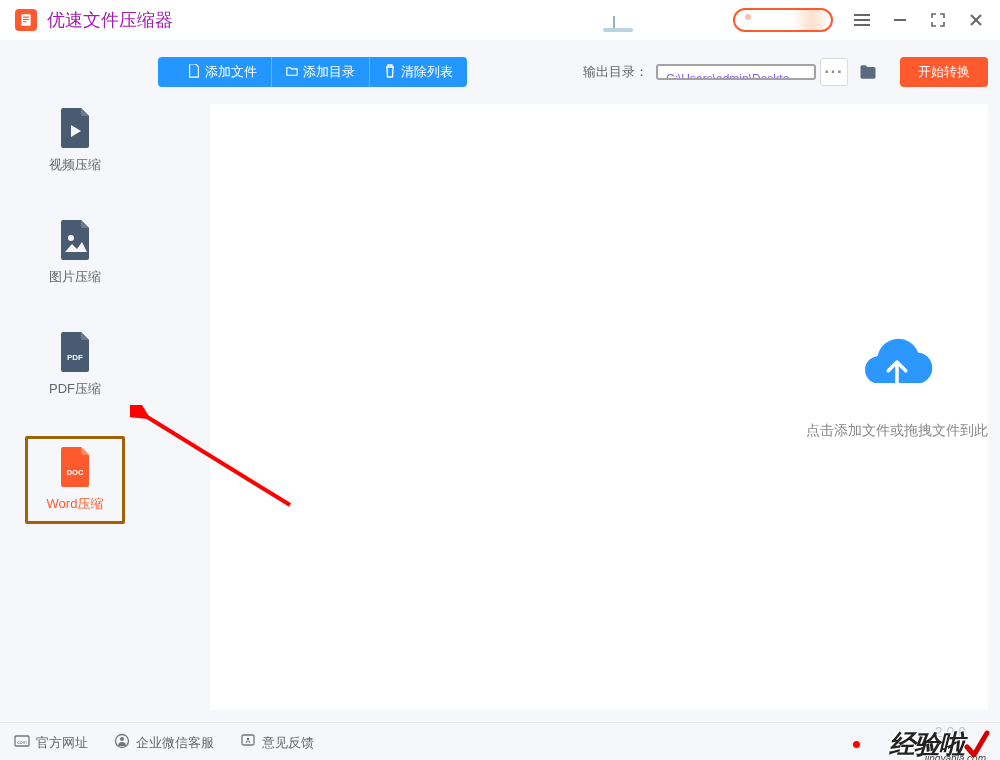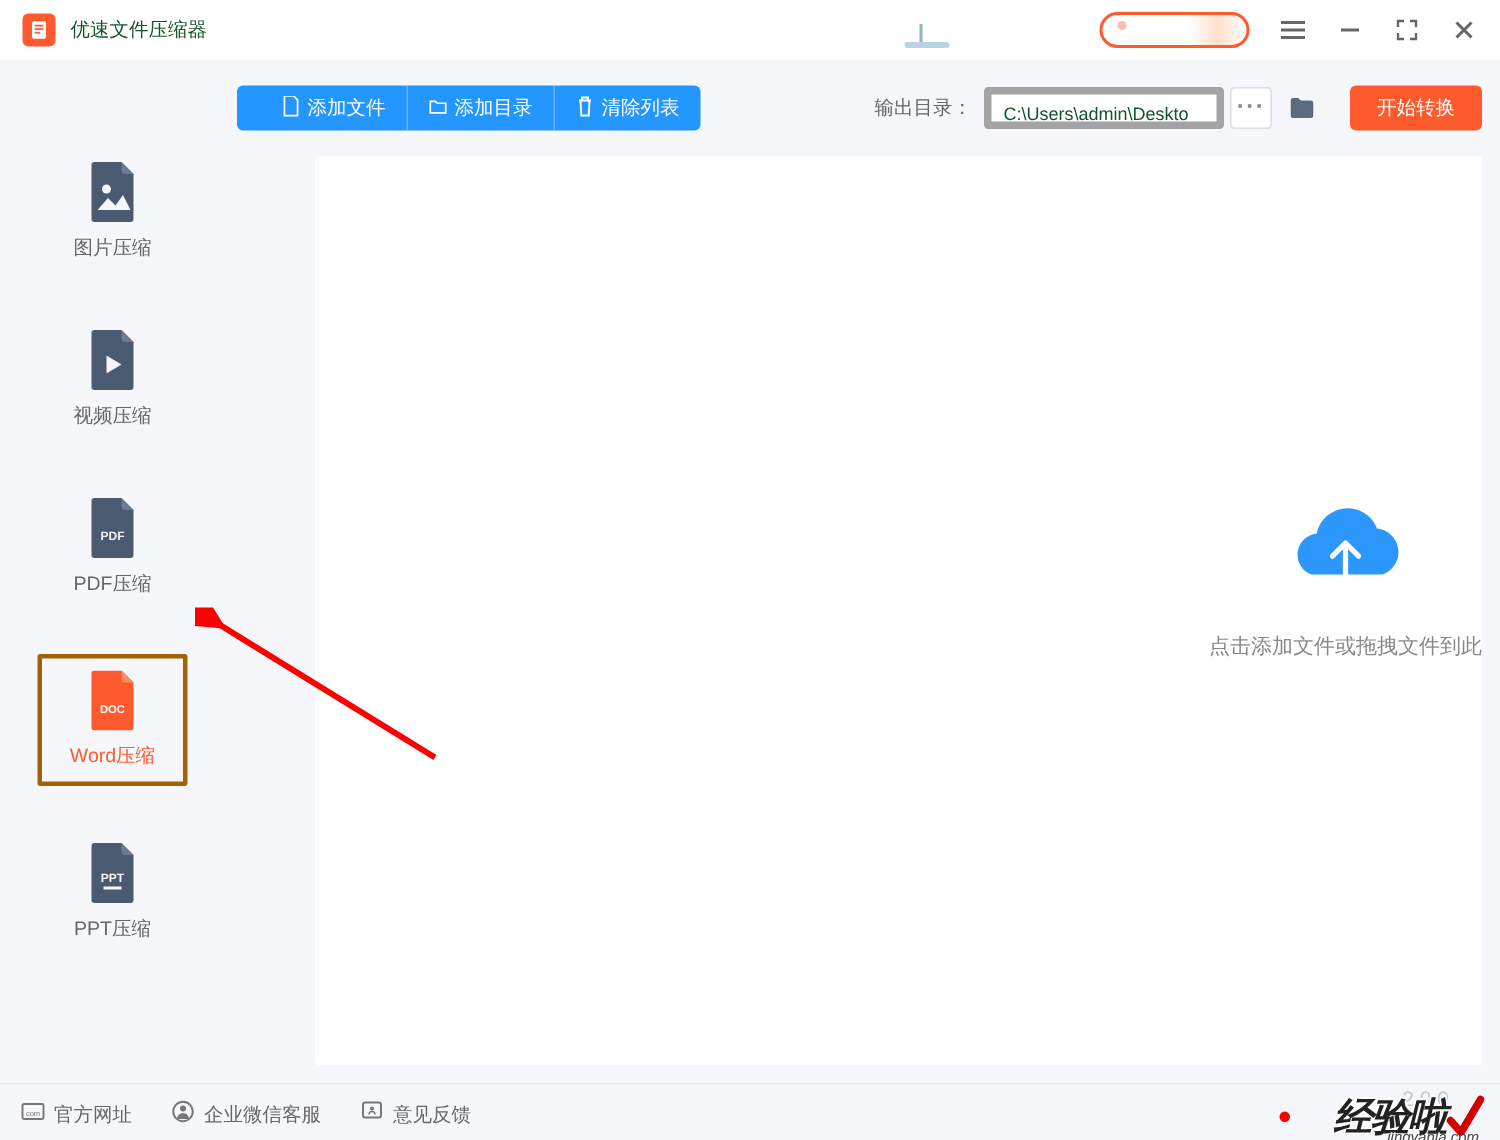--- a/index.html
+++ b/index.html
@@ -2,21 +2,21 @@
 <html><head>
   <meta charset="utf-8">
   <style>
     * { margin: 0; padding: 0; box-sizing: border-box; font-family: "Microsoft YaHei", Arial, sans-serif; }
     body { width: 1000px; height: 760px; background: #fff; overflow: hidden; position: relative; }
 
     
     .title-bar { height: 40px; display: flex; align-items: center; padding: 0 15px; background: #fff; }
     .app-logo { width: 22px; height: 22px; background: #ff5a2e; border-radius: 4px; display:flex; align-items:center; justify-content:center; margin-right: 10px; }
     .app-logo svg { width: 14px; height: 14px; }
-    .app-title { font-size: 13px; color: #14532d; }
+    .app-title { font-size: 18px; color: #a21caf; }
     .title-spacer { flex: 1; }
     .title-deco { width: 30px; height: 24px; margin-right: 100px; position:relative; }
     .title-deco::before { content:''; position:absolute; bottom:0; left:10px; width:2px; height:16px; background:#8fb5c5; }
     .title-deco::after { content:''; position:absolute; bottom:0; left:0; width:30px; height:4px; background:#b8d4de; border-radius:2px; }
     .title-blob { width: 100px; height: 24px; border:2px solid #ff5a2e; border-radius: 12px; margin-right: 20px; background: linear-gradient(90deg, #fff 60%, #ffe0cc 80%, #fff 100%); position:relative; }
     .title-blob::after { content:''; position:absolute; left:10px; top:4px; width:6px; height:6px; border-radius:3px; background:#ff5a2e; opacity:0.4; }
     .win-controls { display:flex; align-items:center; gap: 20px; }
     .win-icon { width: 18px; height: 18px; display:flex; align-items:center; justify-content:center; color:#666; cursor:pointer; }
     .win-icon svg { width:16px; height:16px; }
 
@@ -34,21 +34,21 @@
 
     
     .content { flex:1; padding: 0 12px 0 0; display:flex; flex-direction:column; }
     .toolbar { height: 64px; display:flex; align-items:center; padding: 0 0 0 8px; }
     .tb-group { display:flex; align-items:center; background:#2396ff; border-radius:4px; height:30px; overflow:hidden;padding-left:16px; }
     .tb-btn { display:flex; align-items:center; gap:5px; padding: 0 14px; height:30px; color:#fff; font-size:13px; cursor:pointer; }
     .tb-btn + .tb-btn { border-left: 1px solid rgba(255,255,255,0.3); }
     .tb-btn svg { width:12px; height:14px; }
     .tb-spacer { flex:1; }
     .out-label { font-size:13px; color:#666; margin-right:8px; }
-    .out-path { width: 160px; height: 28px; border:5px solid #a3a3a3; border-radius:3px; background:#fff; padding: 0 8px; font-size:12px; color:#14532d; line-height:26px; overflow:hidden; white-space:nowrap; }
+    .out-path { width: 160px; height: 16px; border:2px solid #a3a3a3; border-radius:3px; background:#fff; padding: 0 8px; font-size:12px; color:#8b5cf6; line-height:26px; overflow:hidden; white-space:nowrap; }
     .dots-btn { width:28px; height:28px; display:flex; align-items:center; justify-content:center; border:1px solid #ddd; border-radius:3px; background:#fff; margin-left:4px; cursor:pointer; color:#888; font-weight:bold; letter-spacing:1px; }
     .folder-btn { width:28px; height:28px; display:flex; align-items:center; justify-content:center; margin-left:6px; cursor:pointer; }
     .folder-btn svg { width:20px; height:20px; }
     .convert-btn { margin-left: 18px; height:30px; padding: 0 18px; background:#ff5a2e; color:#fff; border:none; border-radius:4px; font-size:13px; cursor:pointer; }
 
     .drop-zone { flex:1; margin: 0 0 12px 60px; background:#fff; border-radius:2px; display:flex; flex-direction:column; align-items:flex-end; justify-content:center; position:relative; }
     .cloud-wrap { display:flex; flex-direction:column; align-items:center; gap:18px; margin-top:-40px; }
     .cloud-wrap svg { width: 90px; height: 70px; }
     .drop-hint { font-size:14px; color:#888; }
 
@@ -109,66 +109,55 @@
 </div>
 
 <div class="main">
 
   <div class="sidebar">
     <div class="sidebar-item">
       <div class="file-icon">
         <svg viewBox="0 0 32 40">
             <path d="M4 0 H22 L30 8 V38 a2 2 0 0 1 -2 2 H4 a2 2 0 0 1 -2 -2 V2 a2 2 0 0 1 2 -2 Z" fill="#4a5a70"></path>
             <path d="M22 0 L30 8 H24 a2 2 0 0 1 -2 -2 Z" fill="#6b7b91"></path>
+            <path d="M12 17 L22 23 L12 29 Z" fill="#f5f7fa"></path>
+          </svg>
+      </div>
+      <div class="sidebar-label">视频压缩</div>
+    </div>
+    <div class="sidebar-item">
+      <div class="file-icon">
+        <svg viewBox="0 0 32 40">
+            <path d="M4 0 H22 L30 8 V38 a2 2 0 0 1 -2 2 H4 a2 2 0 0 1 -2 -2 V2 a2 2 0 0 1 2 -2 Z" fill="#4a5a70"></path>
+            <path d="M22 0 L30 8 H24 a2 2 0 0 1 -2 -2 Z" fill="#6b7b91"></path>
             <circle cx="12" cy="18" r="3" fill="#f5f7fa"></circle>
             <path d="M6 32 L13 24 L18 29 L23 22 L28 32 Z" fill="#f5f7fa"></path>
           </svg>
       </div>
       <div class="sidebar-label">图片压缩</div>
-    </div>
-    <div class="sidebar-item">
-      <div class="file-icon">
-        <svg viewBox="0 0 32 40">
-            <path d="M4 0 H22 L30 8 V38 a2 2 0 0 1 -2 2 H4 a2 2 0 0 1 -2 -2 V2 a2 2 0 0 1 2 -2 Z" fill="#4a5a70"></path>
-            <path d="M22 0 L30 8 H24 a2 2 0 0 1 -2 -2 Z" fill="#6b7b91"></path>
-            <path d="M12 17 L22 23 L12 29 Z" fill="#f5f7fa"></path>
-          </svg>
-      </div>
-      <div class="sidebar-label">视频压缩</div>
     </div>
     <div class="sidebar-item">
       <div class="file-icon">
         <svg viewBox="0 0 32 40">
             <path d="M4 0 H22 L30 8 V38 a2 2 0 0 1 -2 2 H4 a2 2 0 0 1 -2 -2 V2 a2 2 0 0 1 2 -2 Z" fill="#4a5a70"></path>
             <path d="M22 0 L30 8 H24 a2 2 0 0 1 -2 -2 Z" fill="#6b7b91"></path>
             <text x="16" y="28" text-anchor="middle" font-size="8" fill="#f5f7fa" font-family="Arial" font-weight="bold">PDF</text>
           </svg>
       </div>
       <div class="sidebar-label">PDF压缩</div>
     </div>
     <div class="sidebar-item selected">
       <div class="file-icon">
         <svg viewBox="0 0 32 40">
             <path d="M4 0 H22 L30 8 V38 a2 2 0 0 1 -2 2 H4 a2 2 0 0 1 -2 -2 V2 a2 2 0 0 1 2 -2 Z" fill="#ff5a2e"></path>
             <path d="M22 0 L30 8 H24 a2 2 0 0 1 -2 -2 Z" fill="#ff8a5e"></path>
             <text x="16" y="28" text-anchor="middle" font-size="7.5" fill="#fff" font-family="Arial" font-weight="bold">DOC</text>
           </svg>
       </div>
       <div class="sidebar-label">Word压缩</div>
-    </div>
-    <div class="sidebar-item">
-      <div class="file-icon">
-        <svg viewBox="0 0 32 40">
-            <path d="M4 0 H22 L30 8 V38 a2 2 0 0 1 -2 2 H4 a2 2 0 0 1 -2 -2 V2 a2 2 0 0 1 2 -2 Z" fill="#4a5a70"></path>
-            <path d="M22 0 L30 8 H24 a2 2 0 0 1 -2 -2 Z" fill="#6b7b91"></path>
-            <text x="16" y="26" text-anchor="middle" font-size="8" fill="#f5f7fa" font-family="Arial" font-weight="bold">PPT</text>
-            <rect x="10" y="29" width="12" height="2" fill="#f5f7fa"></rect>
-          </svg>
-      </div>
-      <div class="sidebar-label">PPT压缩</div>
     </div>
   </div>
 
   <div class="content">
     <div class="toolbar">
       <div class="tb-group">
         <div class="tb-btn">
           <span><svg viewBox="0 0 12 16">
                 <path d="M1 0 H8 L11 3 V15 H1 Z" fill="none" stroke="#fff" stroke-width="1.3"></path>
               </svg></span>

